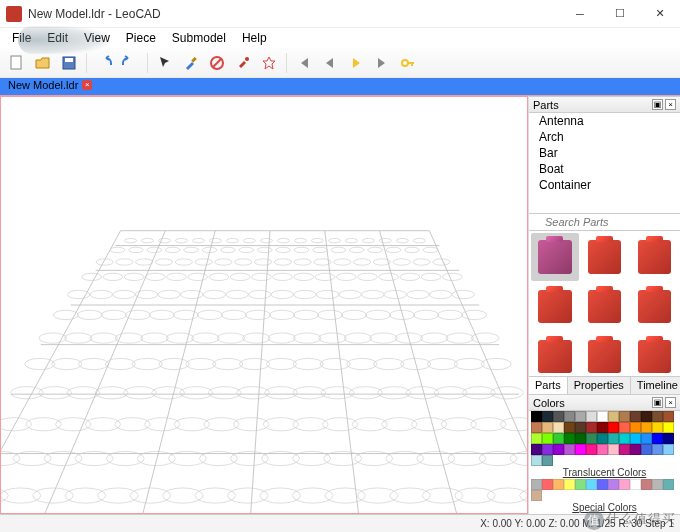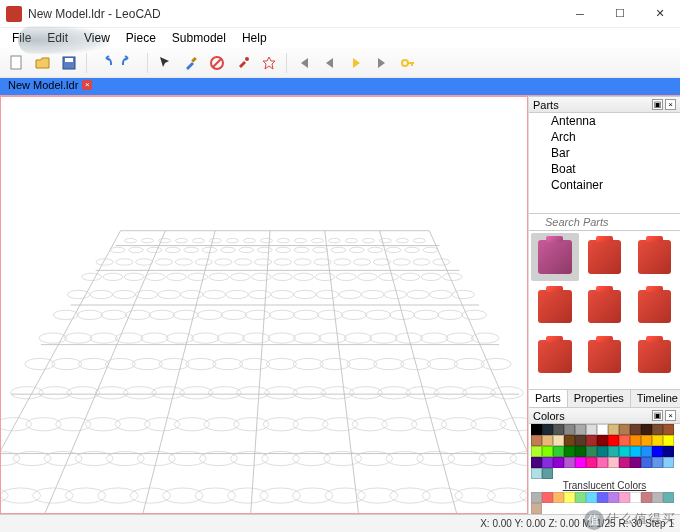--- a/index.html
+++ b/index.html
@@ -25,21 +25,21 @@
 .workspace { display: flex; height: calc(532px - 28px - 20px - 30px - 18px - 18px); }
 .viewport { flex: 1; border: 1px solid #f49ba0; position: relative; overflow: hidden; background: #fff; }
 .viewport svg { position: absolute; inset: 0; width: 100%; height: 100%; }
 
 .side { width: 152px; display: flex; flex-direction: column; background: #f5f5f5; border-left: 1px solid #ddd; }
 .panel-h { height: 17px; background: linear-gradient(#f8f8f8,#e8e8e8); border-top: 1px solid #ccc; border-bottom: 1px solid #ccc; display: flex; align-items: center; padding: 0 4px; font-family: "MS Sans Serif", sans-serif; font-size: 11px; }
 .panel-h .sp { flex: 1; }
 .panel-h .pb { width: 11px; height: 11px; border: 1px solid #999; margin-left: 2px; font-size: 8px; display: flex; align-items: center; justify-content: center; background: #fff; }
 
 .cat-list { height: 100px; overflow-y: auto; background: #fff; font-size: 12px; }
-.cat-list div { padding: 1px 22px; }
+.cat-list div { padding: 1px 10px; }
 .cat-list div.sel { background: #d9d9d9; }
 .search-row { display: flex; border-top: 1px solid #ccc; border-bottom: 1px solid #ccc; }
 .search-row input { flex: 1; border: none; padding: 2px 16px; font-size: 11px; font-style: italic; color: #888; background: #fff; outline: none; }
 
 .parts-grid { flex: 1; overflow-y: auto; background: #fff; padding: 2px; display: grid; grid-template-columns: repeat(3, 1fr); gap: 2px; align-content: start; }
 .part { aspect-ratio: 1; display: flex; align-items: center; justify-content: center; }
 .part.sel { background: #d0d0d0; border-radius: 2px; }
 .brick { width: 70%; height: 70%; border-radius: 3px; position: relative; }
 .brick.red { background: linear-gradient(135deg,#e74c3c,#b03024); }
 .brick.mag { background: linear-gradient(135deg,#c95a9a,#8d3a68); }
@@ -583,20 +583,21 @@
           <div class="sw" style="background: rgb(0, 191, 255); opacity: 0.6;"></div>
           <div class="sw" style="background: rgb(0, 0, 255); opacity: 0.6;"></div>
           <div class="sw" style="background: rgb(138, 43, 226); opacity: 0.6;"></div>
           <div class="sw" style="background: rgb(255, 105, 180); opacity: 0.6;"></div>
           <div class="sw" style="background: rgb(255, 255, 255); opacity: 0.6;"></div>
           <div class="sw" style="background: rgb(165, 42, 42); opacity: 0.6;"></div>
           <div class="sw" style="background: rgb(136, 136, 136); opacity: 0.6;"></div>
           <div class="sw" style="background: rgb(0, 128, 128); opacity: 0.6;"></div>
           <div class="sw" style="background: rgb(176, 123, 78); opacity: 0.6;"></div>
         </div>
+      <div class="color-lbl">Special Colors</div>
     </div>
   </div>
 </div>
 
 <div class="statusbar">
   <span>X: 0.00 Y: 0.00 Z: 0.00   M: 1/25 R: 30   Step 1</span>
   <div class="bottom-wm"><span class="circ">值</span>什么值得买</div>
 </div>
 
 </body></html>

